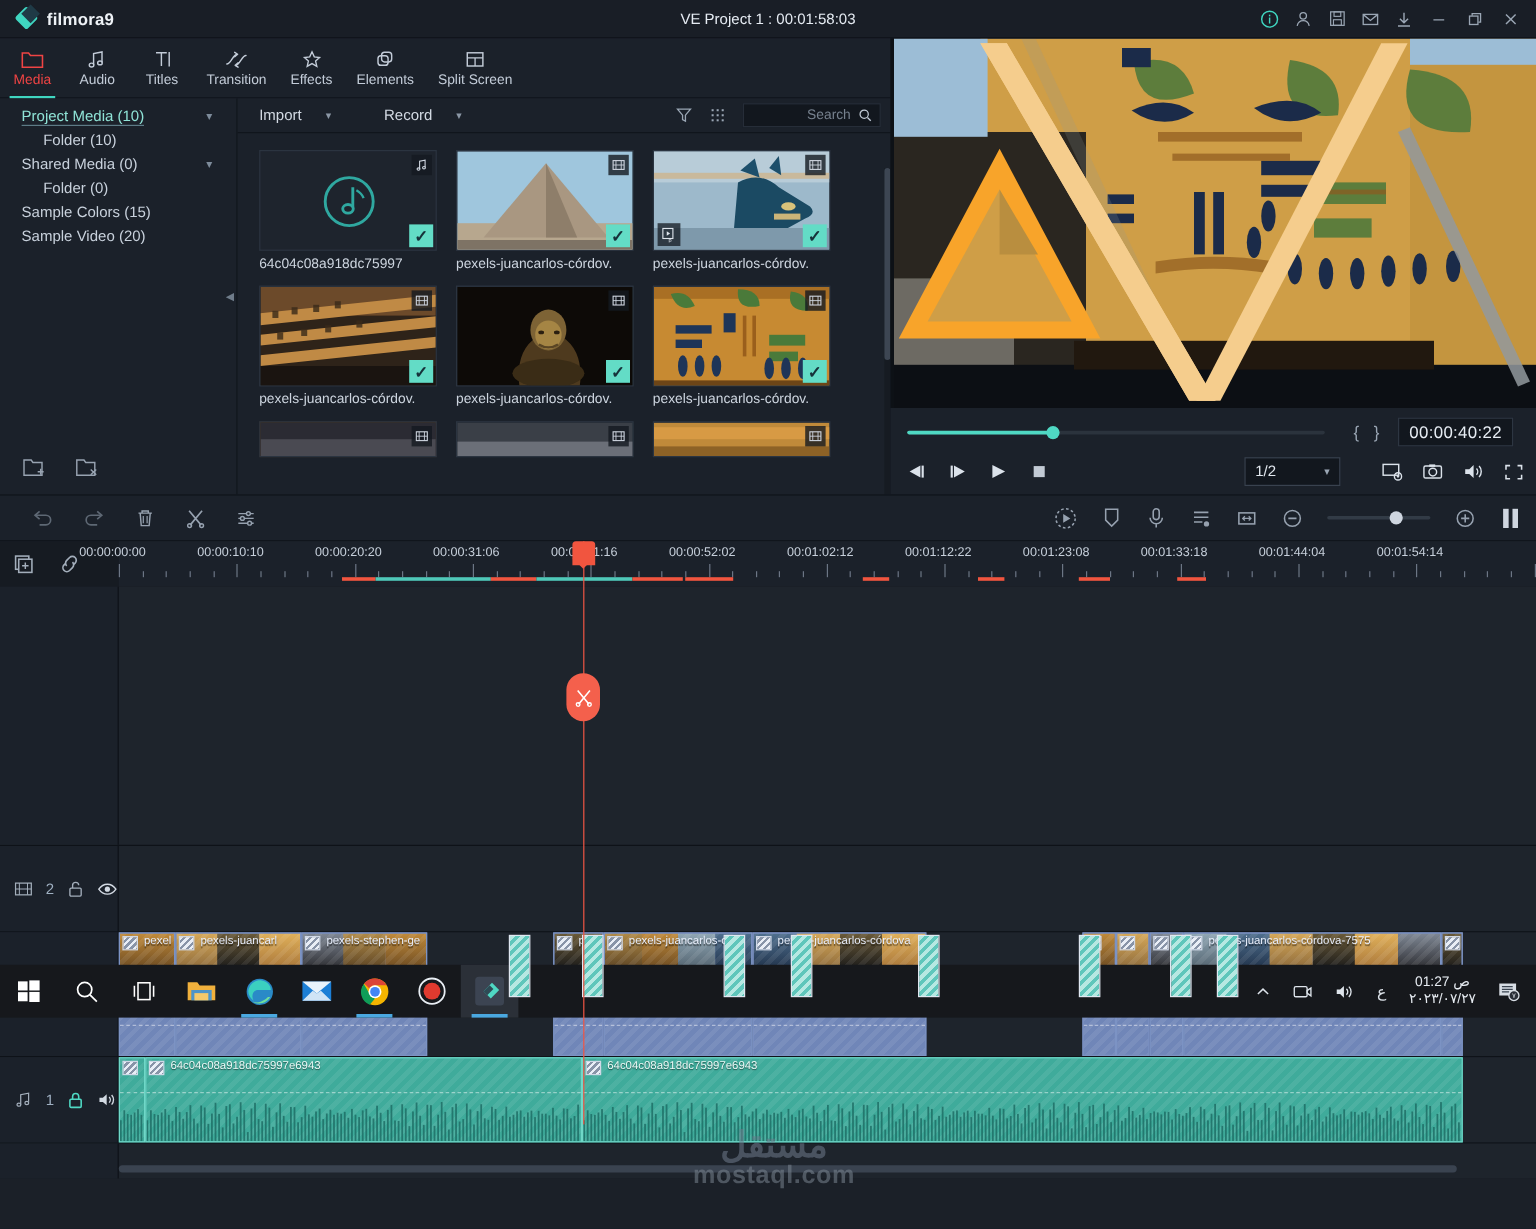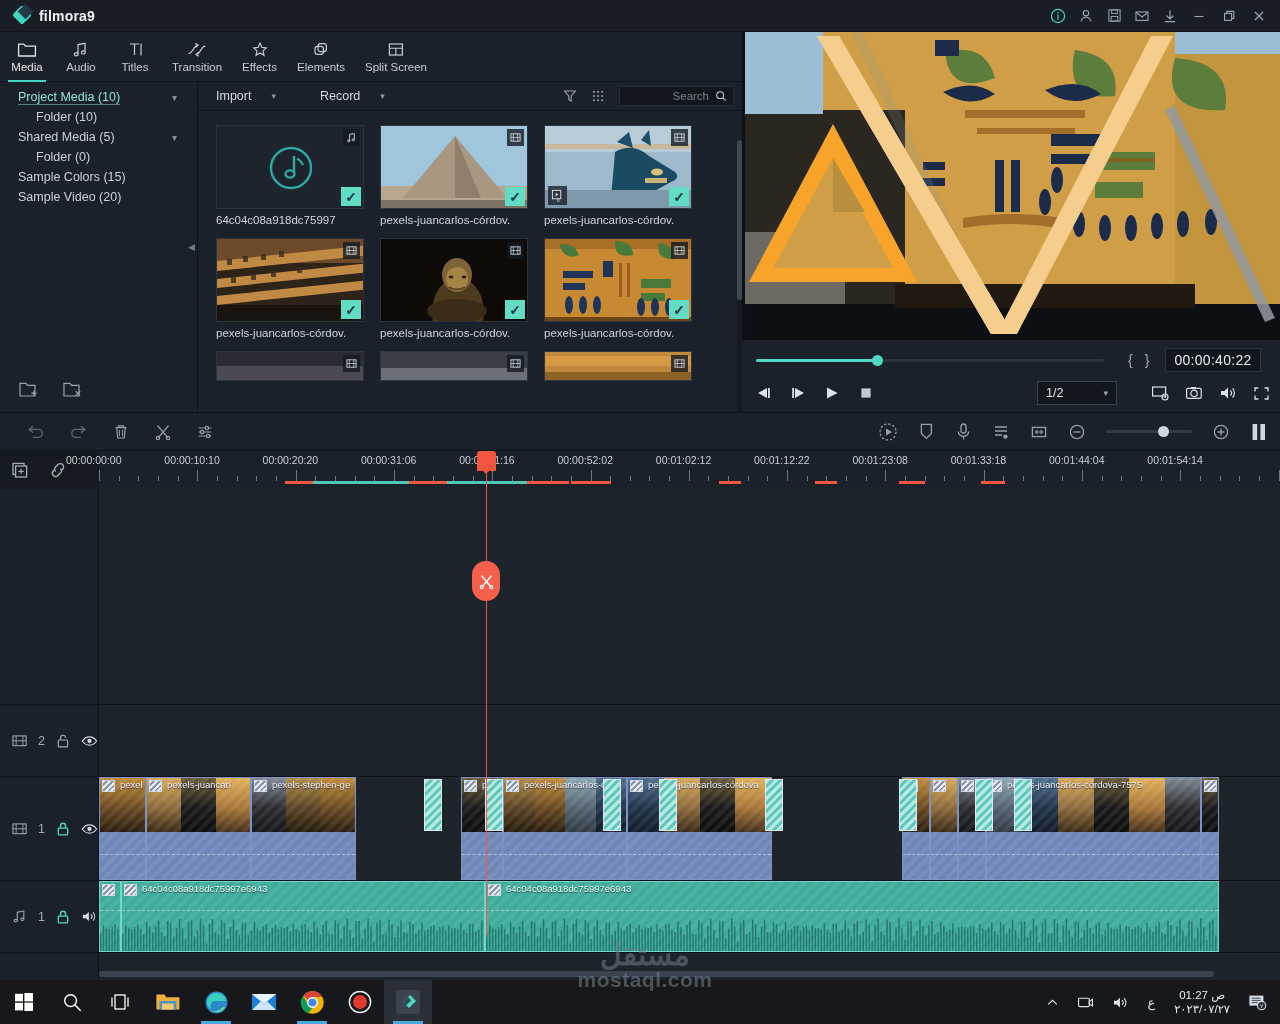--- a/index.html
+++ b/index.html
@@ -4,21 +4,21 @@
 <style>
   * { box-sizing: border-box; margin: 0; padding: 0; }
   html, body {
     width: 1280px; height: 1024px;
     background: #1b2028;
     font-family: "Liberation Sans", sans-serif;
     overflow: hidden;
     color: #cfd6e0;
     -webkit-font-smoothing: antialiased;
   }
-  #app { position: relative; width: 1280px; height: 1024px; }
+  #app { position: relative; width: 1280px; height: 848px; }
 
   
   .titlebar {
     position: absolute; left:0; top:0; width:1280px; height:32px;
     background:#191e26; display:flex; align-items:center;
     border-bottom:1px solid #0f1319;
   }
   .logo-wrap { display:flex; align-items:center; padding-left:14px; gap:7px; }
   .logo-mark { width:18px; height:18px; position:relative; }
   .logo-mark:before{
@@ -51,21 +51,21 @@
     position:absolute; left:0; top:32px; width:742px; height:50px;
     background:#1b212a; display:flex; align-items:flex-start;
     border-bottom:1px solid #10151c;
   }
   .ttab {
     width:auto; min-width:54px; height:50px; display:flex; flex-direction:column;
     align-items:center; justify-content:center; gap:3px; cursor:pointer;
     padding:0 10px; position:relative; color:#c3ccd8;
   }
   .ttab .tlabel { font-size:11.5px; }
-  .ttab.active { color:#e5e5e5; }
+  .ttab.active { color:#ef4444; }
   .ttab.active:after{
     content:""; position:absolute; left:8px; right:8px; bottom:0; height:2px; background:#3fd6c0;
   }
   .export-btn {
     position:absolute; right:20px; top:44px;
     background:#3fd6c0; color:#10232b; font-size:12.5px; font-weight:bold;
     padding:6px 16px; border-radius:3px; cursor:pointer; letter-spacing:.3px;
   }
 
   
@@ -252,20 +252,21 @@
 </head>
 <body>
 
 <div id="app">
 
   <div class="titlebar">
     <div class="logo-wrap">
       <div class="logo-mark"></div>
       <div class="logo-text">filmora9</div>
     </div>
+    <div class="proj-title">VE Project 1 : 00:01:58:03</div>
     <div class="tb-right">
       <div class="tb-icon info">
         <svg width="16" height="16" viewBox="0 0 16 16">
             <circle cx="8" cy="8" r="6.6" fill="none" stroke="currentColor" stroke-width="1.2"></circle>
             <rect x="7.4" y="6.6" width="1.2" height="5" fill="currentColor"></rect>
             <rect x="7.4" y="4.2" width="1.2" height="1.4" fill="currentColor"></rect>
           </svg>
       </div>
       <div class="tb-icon">
         <svg width="16" height="16" viewBox="0 0 16 16">
@@ -363,21 +364,21 @@
   <div class="libside">
     <div style="padding-top:5px">
       <div class="lib-item active">
         <span class="lbl">Project Media (10)</span>
         <span class="lib-caret">▾</span>
       </div>
       <div class="lib-item sub">
         <span class="lbl">Folder (10)</span>
       </div>
       <div class="lib-item">
-        <span class="lbl">Shared Media (5)</span>
+        <span class="lbl">Shared Media (0)</span>
         <span class="lib-caret">▾</span>
       </div>
       <div class="lib-item sub">
         <span class="lbl">Folder (0)</span>
       </div>
       <div class="lib-item">
         <span class="lbl">Sample Colors (15)</span>
       </div>
       <div class="lib-item">
         <span class="lbl">Sample Video (20)</span>

